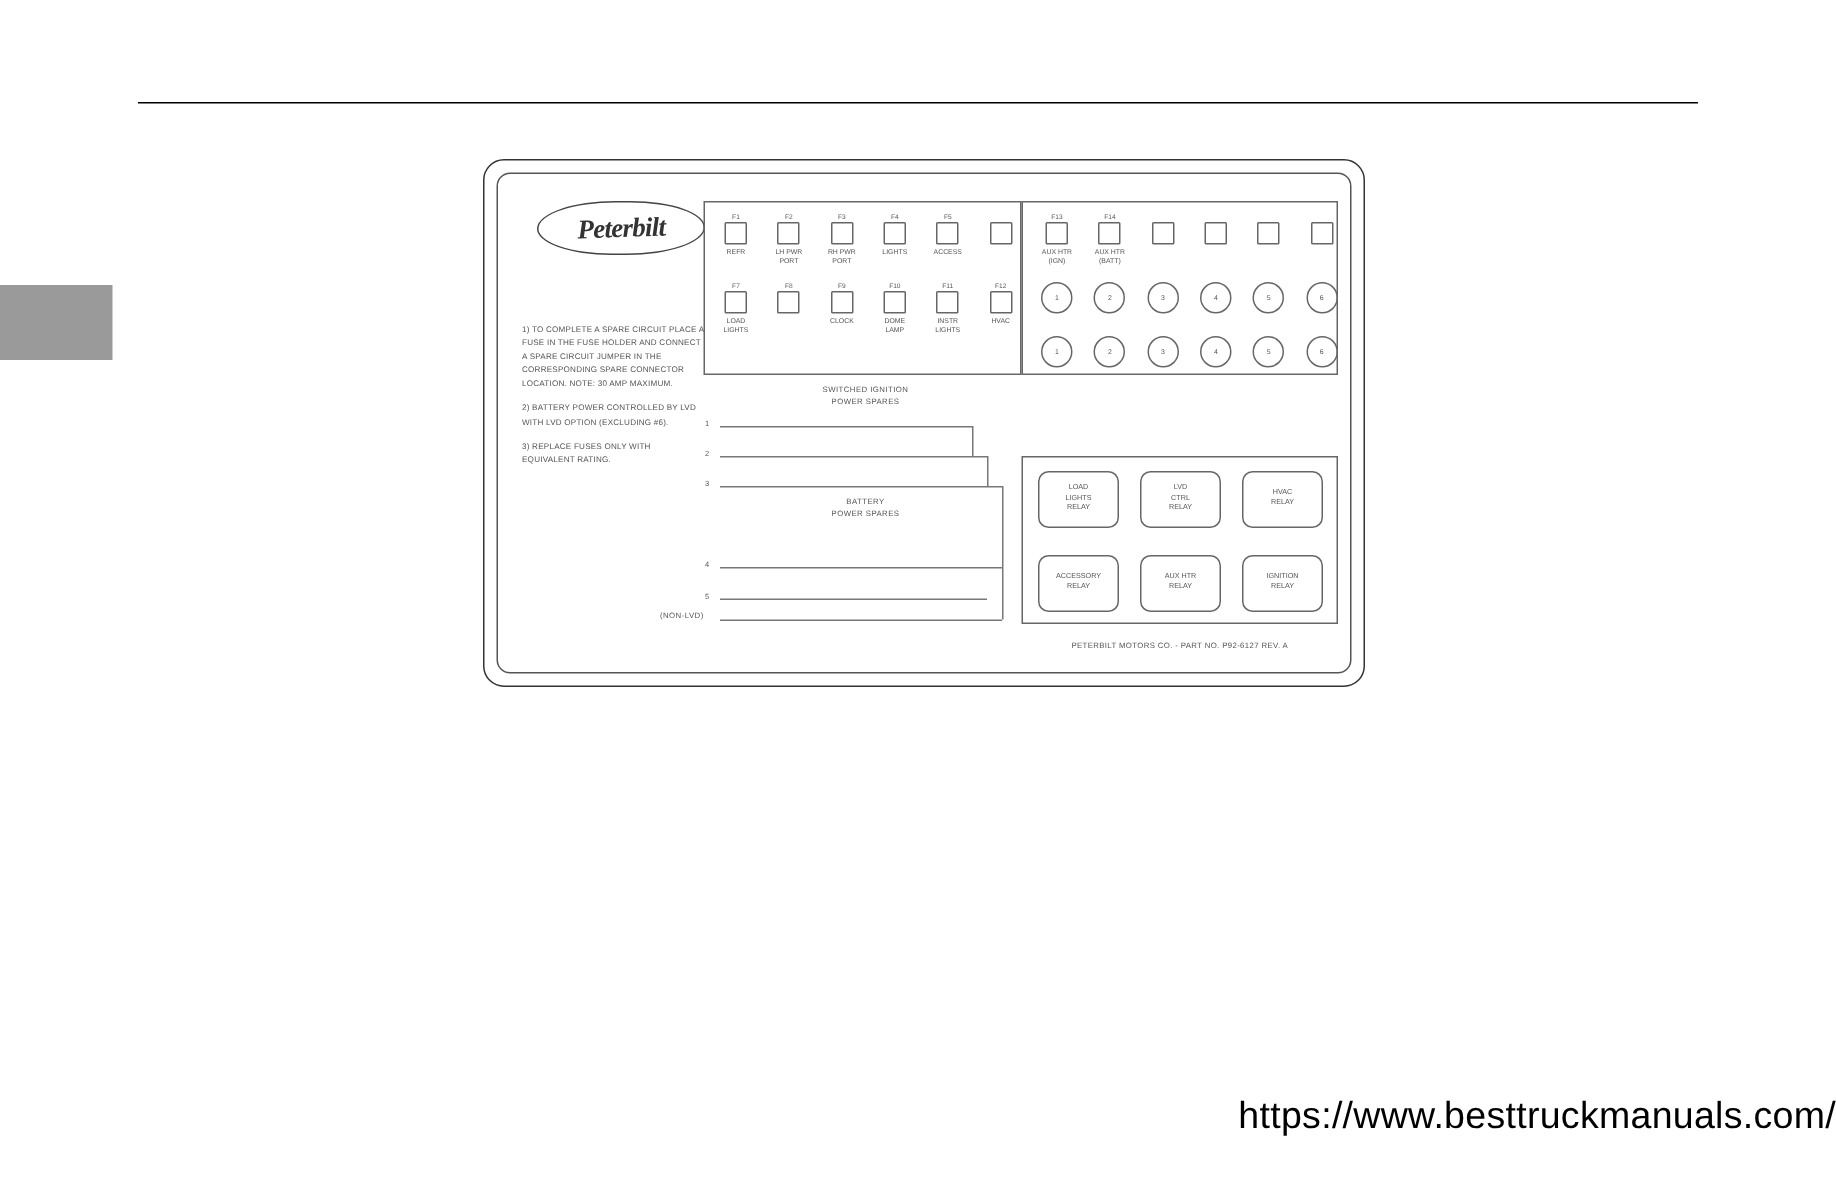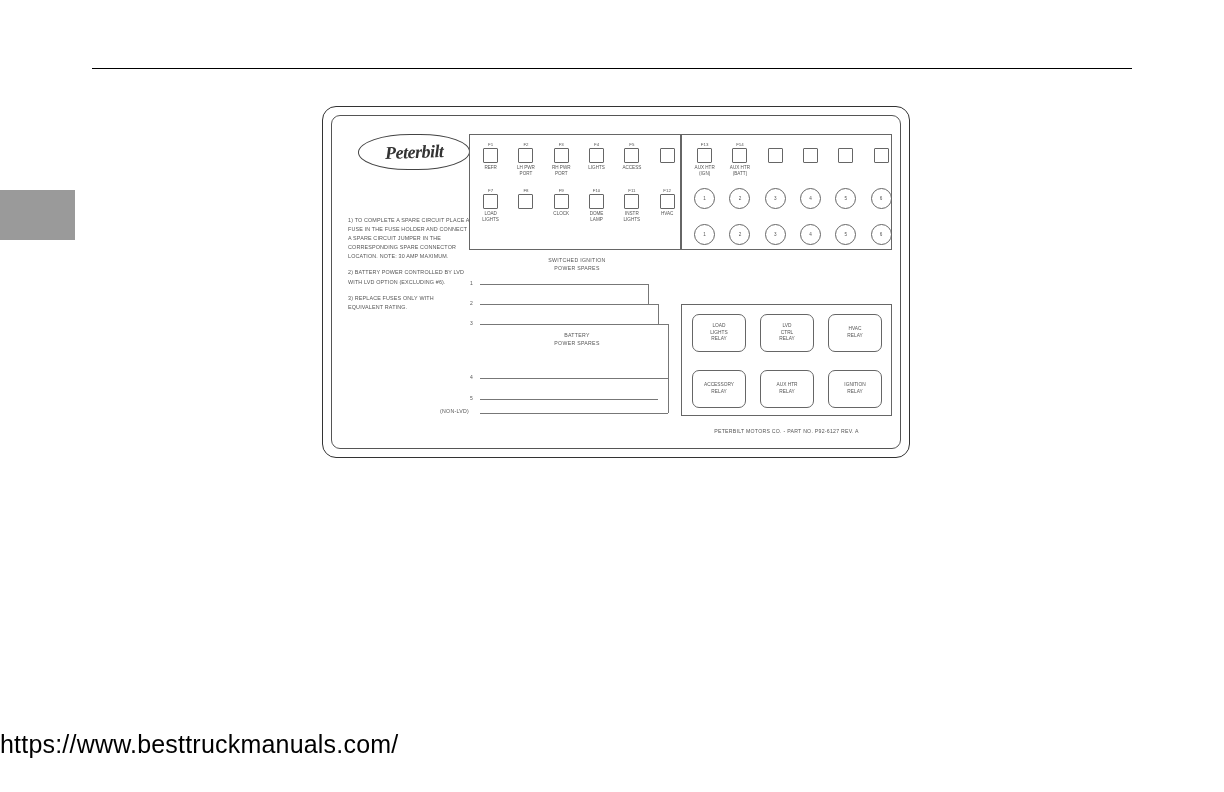--- a/index.html
+++ b/index.html
@@ -31,21 +31,21 @@
     top: 190px;
     width: 75px;
     height: 50px;
     background: #9a9a9a;
   }
   .footer-url {
     position: absolute;
     left: 0;
     top: 730px;
     width: 1224px;
-    text-align: left;
+    text-align: right;
     font-size: 25px;
     letter-spacing: 0.2px;
     color: #000;
     font-family: "Liberation Sans", sans-serif;
   }
 
   
   .plate {
     position: absolute;
     left: 322px;

